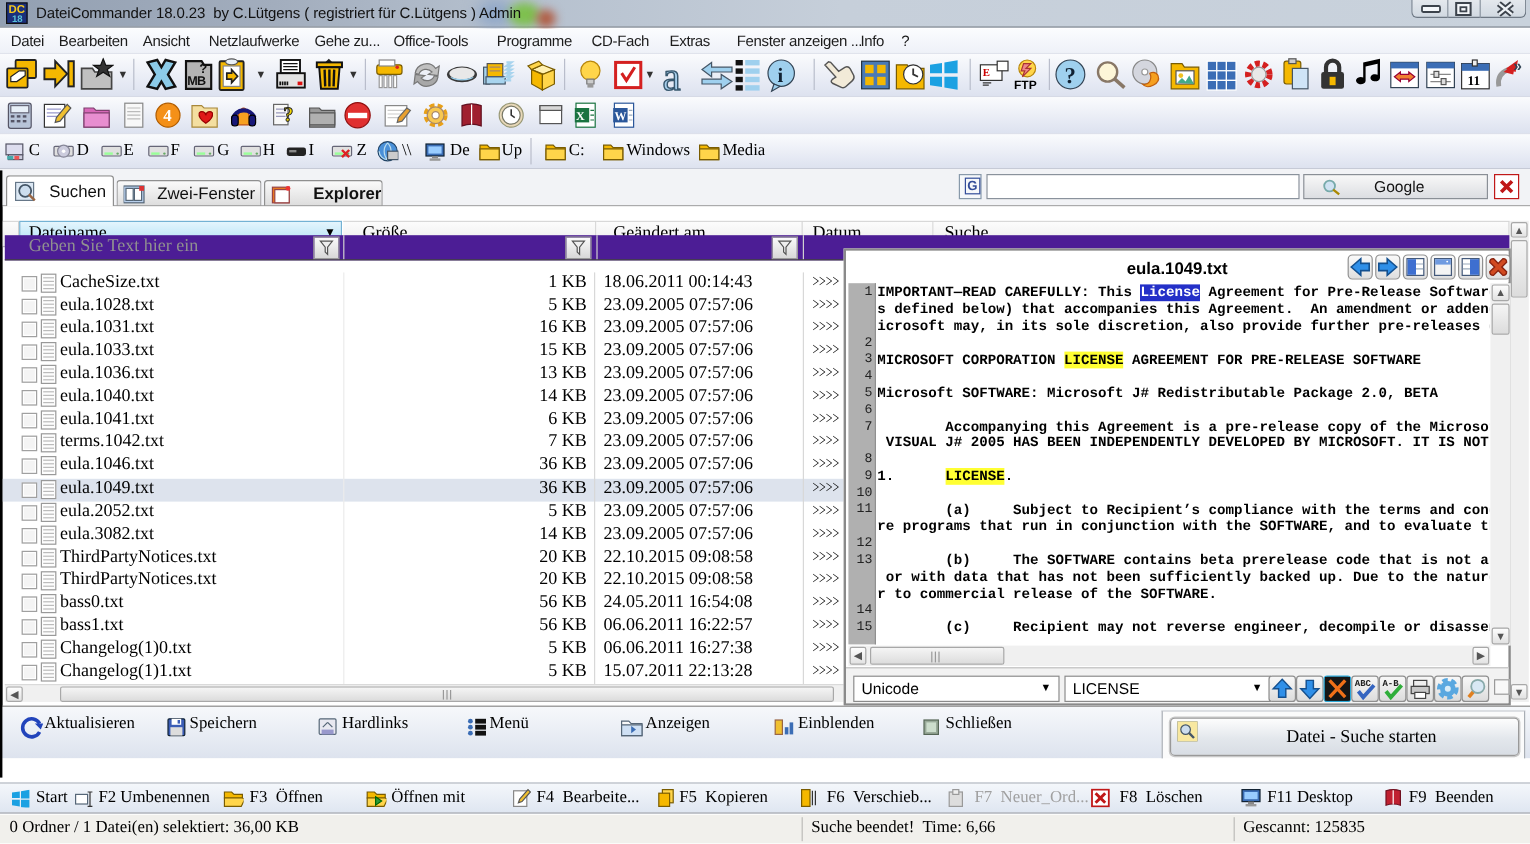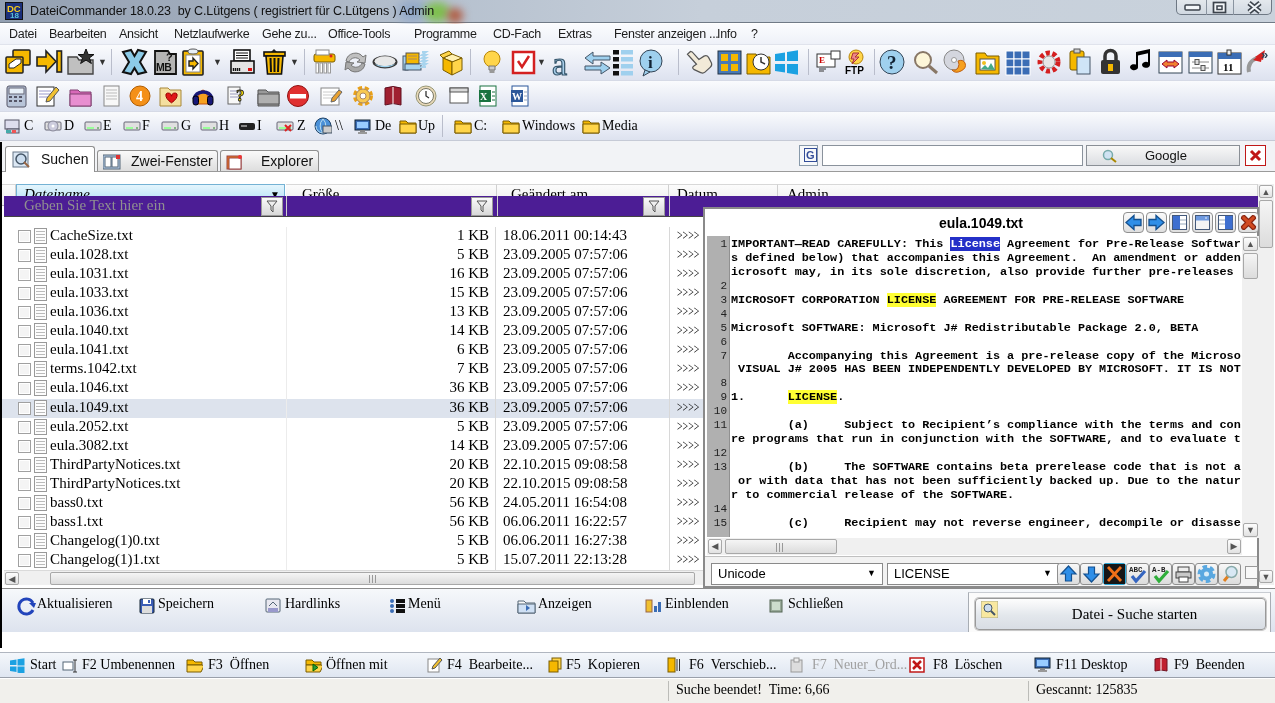--- a/index.html
+++ b/index.html
@@ -28,39 +28,39 @@
 #drivebar{top:112px;height:29px;border-bottom:1px solid #c6cad6;}
 .vsep{position:absolute;top:4px;width:1px;height:26px;background:#b9bdcb;}
 .ic{position:absolute;}
 .drv{position:absolute;top:6px;font-size:14px;color:#000;white-space:nowrap;}
 
 #tabrow{left:0;top:141px;width:1275px;height:31px;background:#f2f3f6;padding-left:12px;}
 .tab{position:absolute;border:1px solid #8f8f8f;border-bottom:none;border-radius:3px 3px 0 0;
   font-family:"Liberation Sans",sans-serif;font-size:14px;color:#111;}
 #tab1{left:5px;top:5px;width:90px;height:26px;background:#fff;z-index:3;}
 #tab2{left:97px;top:9px;width:121px;height:22px;background:linear-gradient(#fafafa,#dcdcdc);}
-#tab3{left:220px;top:9px;width:99px;height:22px;background:linear-gradient(#fafafa,#dcdcdc);}
+#tab3{left:220px;top:9px;width:99px;height:22px;background:linear-gradient(#fafafa,#dcdcdc);font-weight:bold;}
 .tab span{position:absolute;top:4px;}
 #tabline{left:0px;top:171px;width:1275px;height:1px;background:#9a9a9a;}
 
 .gbtn{left:799px;top:4px;width:19px;height:21px;background:#f6f8fa;border:1px solid #8899aa;
   font-family:"Liberation Sans",sans-serif;}
 #ginput{left:822px;top:4px;width:261px;height:21px;background:#fff;border:1px solid #8a929c;}
 #googlebtn{left:1086px;top:4px;width:154px;height:21px;background:linear-gradient(#f8f8f8,#dcdee2);
   border:1px solid #8a8f96;font-family:"Liberation Sans",sans-serif;font-size:13px;color:#111;}
 #redx{left:1245px;top:4px;width:21px;height:21px;background:#fff;border:1px solid #c01818;}
 
 #main{left:0;top:172px;width:1275px;height:416px;background:#fff;border-left:2px solid #000;}
 
 .hcell{position:absolute;top:12px;height:22px;background:linear-gradient(#fcfcfc,#ececec);
   border-right:1px solid #d0d0d0;border-bottom:1px solid #b8b8b8;border-top:1px solid #d8d8d8;
   font-size:15px;color:#000;}
 .hcell span{position:absolute;top:1px;left:8px;}
 #hc0{left:0px;width:14px;}
-#hc1{left:14px;width:269px;background:linear-gradient(#e4f5fd,#b8e4f7 80%,#a9ddf4);border:1px solid #74b2d4;font-style:italic;}
+#hc1{left:14px;width:269px;background:linear-gradient(#e4f5fd,#b8e4f7 80%,#a9ddf4);border:1px solid #74b2d4;}
 #hc2{left:284px;width:211px;}
 #hc3{left:495px;width:172px;}
 #hc4{left:667px;width:109px;}
 #hc5{left:776px;width:480px;}
 
 #filterrow{left:2px;top:24px;width:1254px;height:21px;background:#4c1d95;border-bottom:1px solid #444;}
 .funnel{position:absolute;top:1px;width:22px;height:19px;background:linear-gradient(#fafafa,#d8d8d8);
   border:1px solid #9a9a9a;}
 
 .row{position:absolute;left:0px;width:701px;height:19px;font-size:15px;color:#000;}
@@ -660,21 +660,21 @@
   <div class="hcell" id="hc2">
         <span style="left:16px;">Größe</span>
       </div>
   <div class="hcell" id="hc3">
         <span style="left:14px;">Geändert am</span>
       </div>
   <div class="hcell" id="hc4">
         <span style="left:8px;">Datum</span>
       </div>
   <div class="hcell" id="hc5">
-        <span style="left:9px;">Admin</span>
+        <span style="left:9px;">Suche</span>
       </div>
   <div class="abs" id="filterrow">
     <span style="position:absolute;left:282px;top:0;width:1px;height:20px;background:#d0d0d0;"></span>
     <span style="position:absolute;left:493px;top:0;width:1px;height:20px;background:#d0d0d0;"></span>
     <span style="position:absolute;left:665px;top:0;width:1px;height:20px;background:#d0d0d0;"></span>
     <span style="position:absolute;left:20px;top:1px;color:#909090;font-size:15px;">Geben Sie Text hier ein</span>
     <div class="funnel" style="left:257px;"><svg width="20" height="17">
             <path d="M5 3 h10 l-4 5 v6 l-2 -2 v-4 z" fill="#eee" stroke="#555"></path>
           </svg></div>
     <div class="funnel" style="left:467px;"><svg width="20" height="17">
@@ -1089,16 +1089,17 @@
         <svg class="ic" style="left:1153px;top:4px" width="16" height="16" viewBox="0 0 16 16">
           <path d="M2 2 q6 -2 12 0 l0 12 q-6 -2 -12 0 z" fill="#c02030" stroke="#701020"></path>
           <path d="M8 1.5 l0 12" stroke="#fff"></path>
         </svg>
       </div>
 </div>
 
 <div class="abs" id="statusbar">
   <div class="sdiv" style="left:668px;"></div>
   <div class="sdiv" style="left:1028px;"></div>
+  <span style="left:8px;">0 Ordner / 1 Datei(en) selektiert: 36,00 KB</span>
   <span style="left:676px;">Suche beendet!&nbsp; Time: 6,66</span>
   <span style="left:1036px;">Gescannt: 125835</span>
 </div>
 </div>
 
 </body></html>

